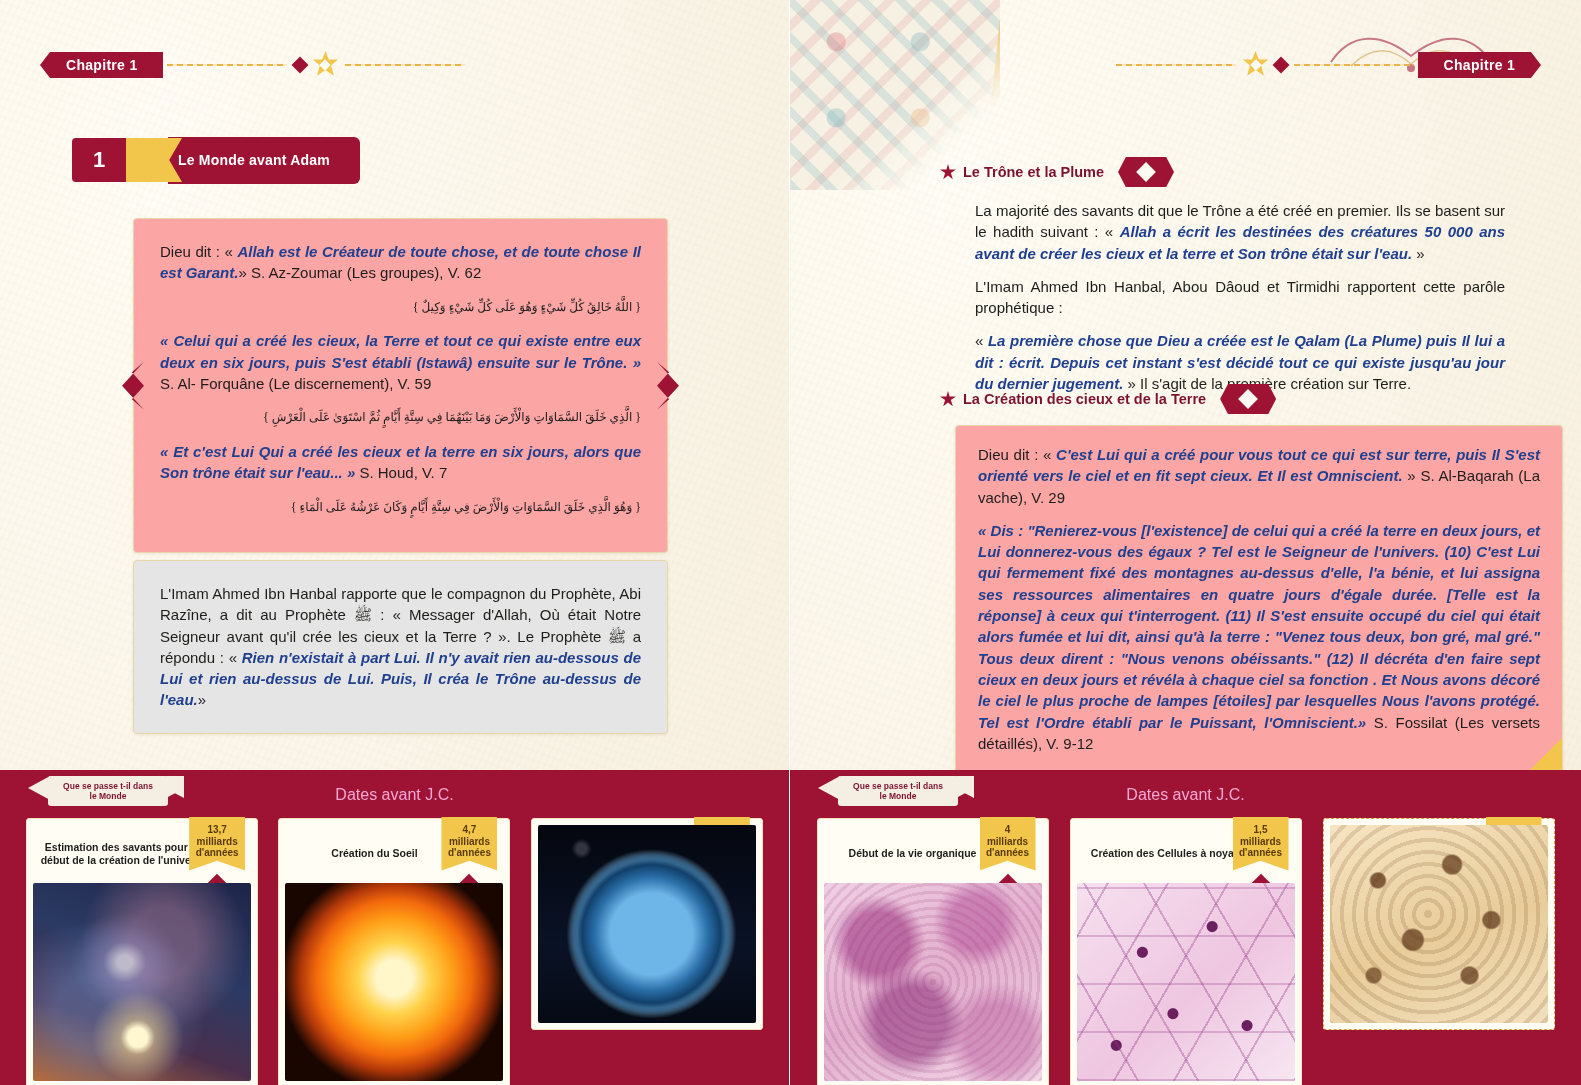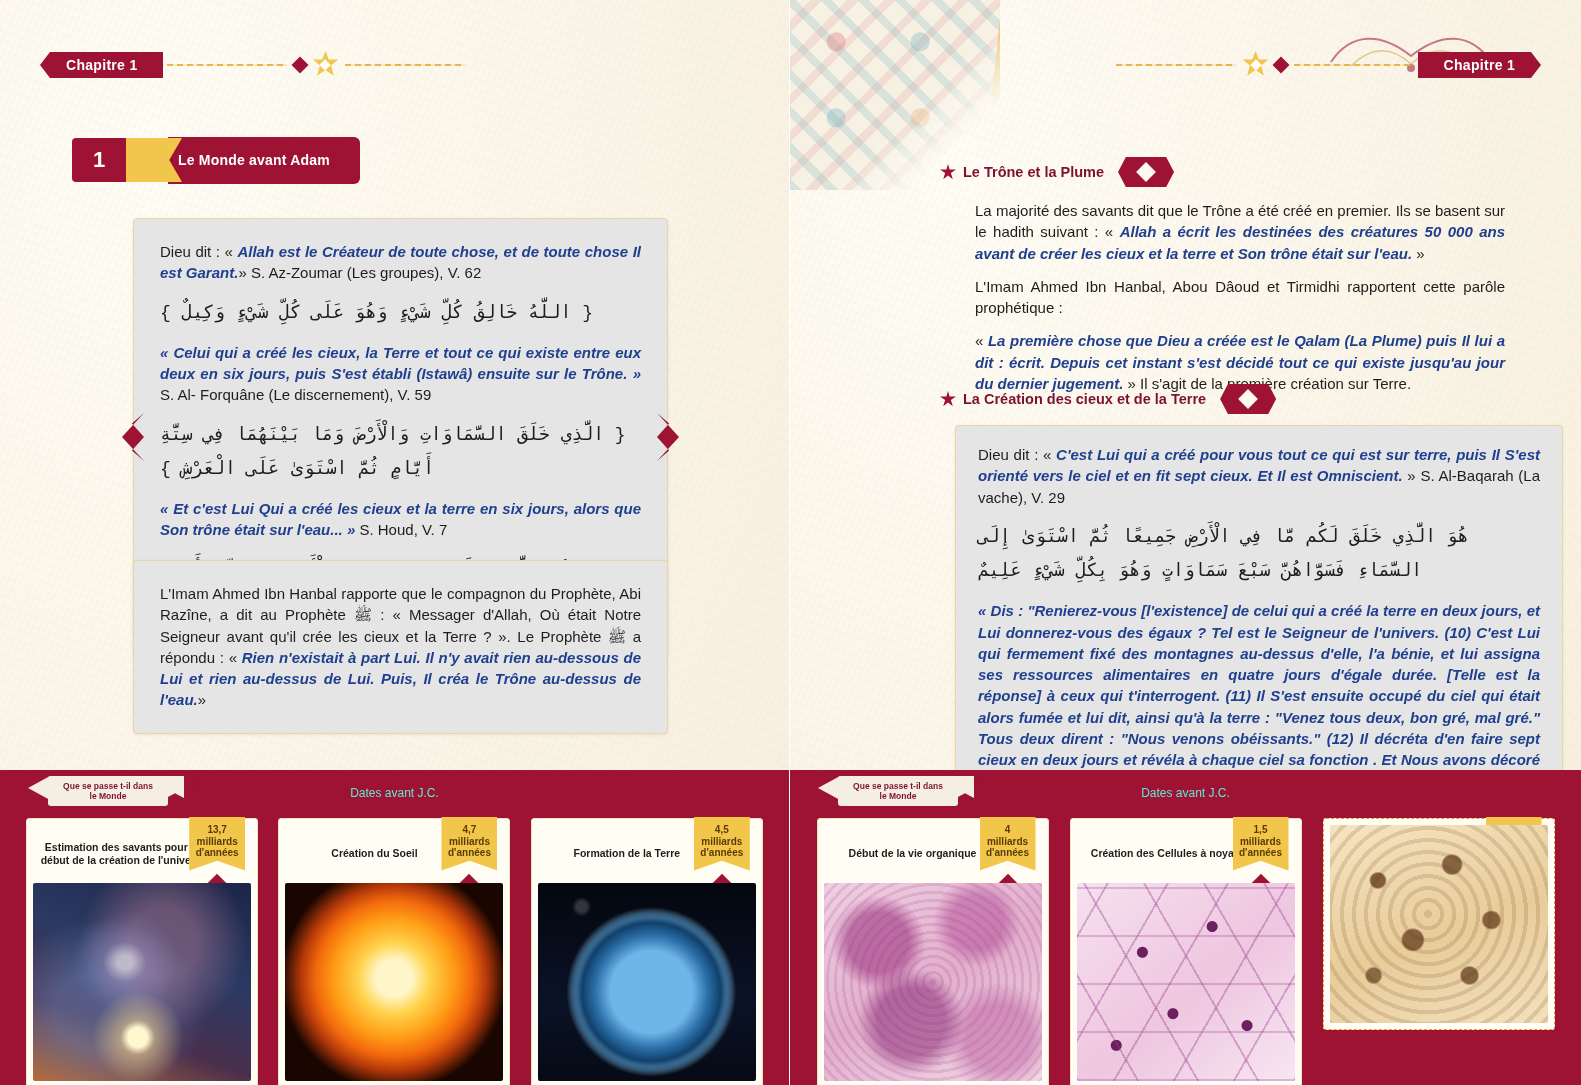--- a/index.html
+++ b/index.html
@@ -156,21 +156,21 @@
     clip-path: polygon(14% 0, 86% 0, 100% 50%, 86% 100%, 14% 100%, 0 50%);
   }
   .sub-orn .lobe:after {
     content:""; position:absolute; left:50%; top:50%; width:14px; height:14px;
     background:#fdfaf2; transform:translate(-50%,-50%) rotate(45deg);
   }
 
   
   .quote-box {
     position: absolute;
-    background: #e5e5e5;
+    background: #fca5a5;
     border: 1.5px solid #e8d6a8;
     border-radius: 4px;
     box-shadow: 0 1px 3px rgba(140,110,60,0.12);
     padding: 22px 26px;
   }
   .quote-box.plain { background: #e5e5e5; }
   .box-side {
     position: absolute; width: 22px; height: 48px; background: #9e1234;
     top: 50%; transform: translateY(-50%);
   }
@@ -180,40 +180,40 @@
   p.fr {
     margin: 0 0 12px 0;
     font-size: 15px; line-height: 1.42;
     color: #1d1d1b;
     text-align: justify;
   }
   p.fr:last-child { margin-bottom: 0; }
   .hl { color: #1f3f8f; font-style: italic; font-weight: bold; }
   .ar {
     direction: rtl;
-    font-family: Liberation Mono, monospace;
-    font-size: 18px;
+    font-family: Liberation Serif, serif;
+    font-size: 12px;
     line-height: 1.9;
     color: #1d1d1b;
-    text-align: left;
+    text-align: right;
     margin: 10px 0 12px 0;
   }
 
   
   .timeline {
     position: absolute; left: 0; bottom: 0;
     width: 100%; height: 315px;
     background: #9e1234;
   }
   .tl-head {
     position: relative; height: 50px;
   }
   .tl-title {
     position: absolute; left: 0; right: 0; top: 16px;
-    text-align: center; color: #5eead4; font-size: 12px;
+    text-align: center; color: #f9a8d4; font-size: 16px;
   }
   .tl-badge {
     position: absolute; left: 28px; top: 6px;
     display: flex; align-items: flex-start; height: 38px;
   }
   .tl-badge .ribbon {
     background: #f4efe2; color: #7d1230;
     font-size: 8.5px; font-weight: bold; text-align: center;
     line-height: 1.2; padding: 5px 10px;
     border-radius: 3px;
@@ -415,21 +415,20 @@
           <div class="cap">Création du Soeil</div>
           <div class="pill">
             <div>4,7</div>
             <div>milliards d'années</div>
           </div>
           <div class="pill-diamond"></div>
           <div class="photo ph-sun"></div>
         </div>
 
         <div class="card">
-          <div class="cap">Formation de la Terre</div>
           <div class="pill">
             <div>4,5</div>
             <div>milliards d'années</div>
           </div>
           <div class="pill-diamond"></div>
           <div class="photo ph-earth"></div>
         </div>
       </div>
     </div>
   </div>
@@ -477,21 +476,20 @@
       <div class="sub-orn">
           <div class="lobe"></div>
         </div>
     </div>
 
     <div class="quote-box" style="left:165px; top:425px; width:608px; padding:18px 22px;">
       <div class="gold-corner"></div>
       <p class="fr">
         <span>Dieu dit : « </span><span class="hl">C'est Lui qui a créé pour vous tout ce qui est sur terre, puis Il S'est orienté vers le ciel et en fit sept cieux. Et Il est Omniscient.</span><span> » S. Al-Baqarah (La vache), V. 29</span>
       </p>
-      <p class="ar">هُوَ الَّذِي خَلَقَ لَكُم مَّا فِي الْأَرْضِ جَمِيعًا ثُمَّ اسْتَوَىٰ إِلَى السَّمَاءِ فَسَوَّاهُنَّ سَبْعَ سَمَاوَاتٍ وَهُوَ بِكُلِّ شَيْءٍ عَلِيمٌ</p>
       <p class="fr">
         <span class="hl">« Dis : "Renierez-vous [l'existence] de celui qui a créé la terre en deux jours, et Lui donnerez-vous des égaux ? Tel est le Seigneur de l'univers. (10) C'est Lui qui fermement fixé des montagnes au-dessus d'elle, l'a bénie, et lui assigna ses ressources alimentaires en quatre jours d'égale durée. [Telle est la réponse] à ceux qui t'interrogent. (11) Il S'est ensuite occupé du ciel qui était alors fumée et lui dit, ainsi qu'à la terre : "Venez tous deux, bon gré, mal gré." Tous deux dirent : "Nous venons obéissants." (12) Il décréta d'en faire sept cieux en deux jours et révéla à chaque ciel sa fonction . Et Nous avons décoré le ciel le plus proche de lampes [étoiles] par lesquelles Nous l'avons protégé. Tel est l'Ordre établi par le Puissant, l'Omniscient.»</span><span> S. Fossilat (Les versets détaillés), V. 9-12</span>
       </p>
     </div>
 
     <div class="timeline">
       <div class="tl-head">
         <div class="tl-badge">
           <div class="lefttip"></div>
           <div class="ribbon">

